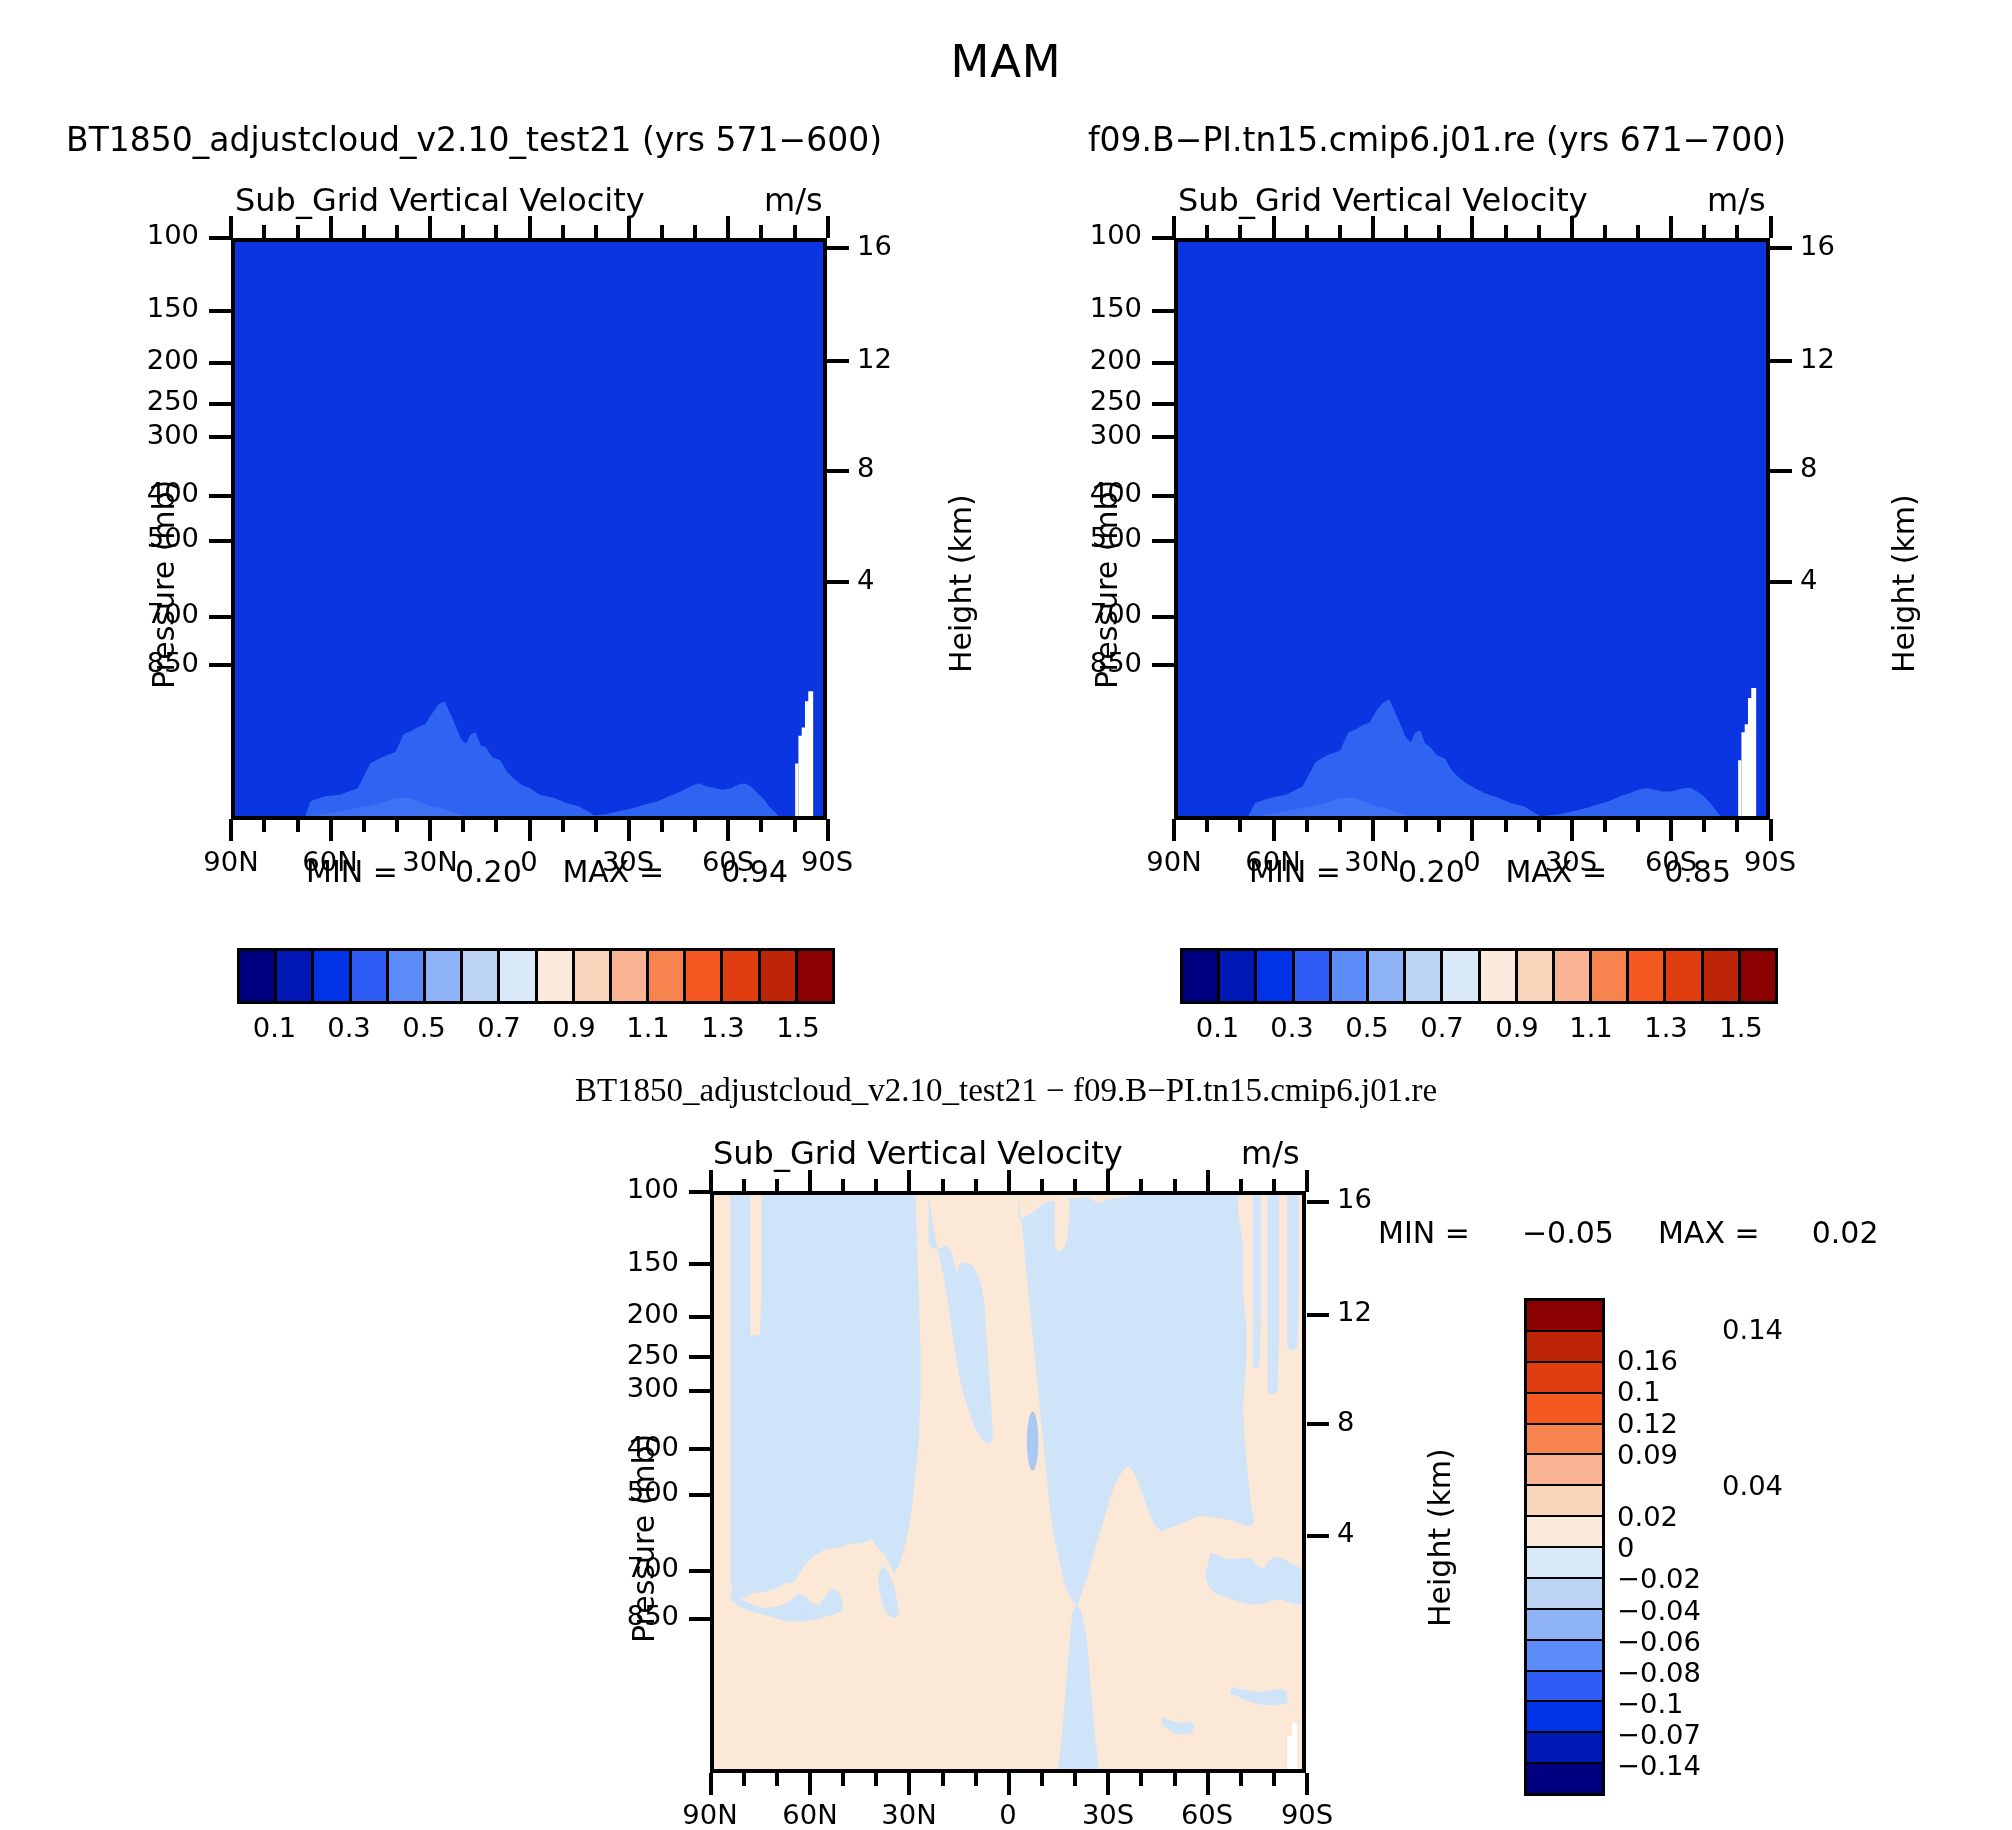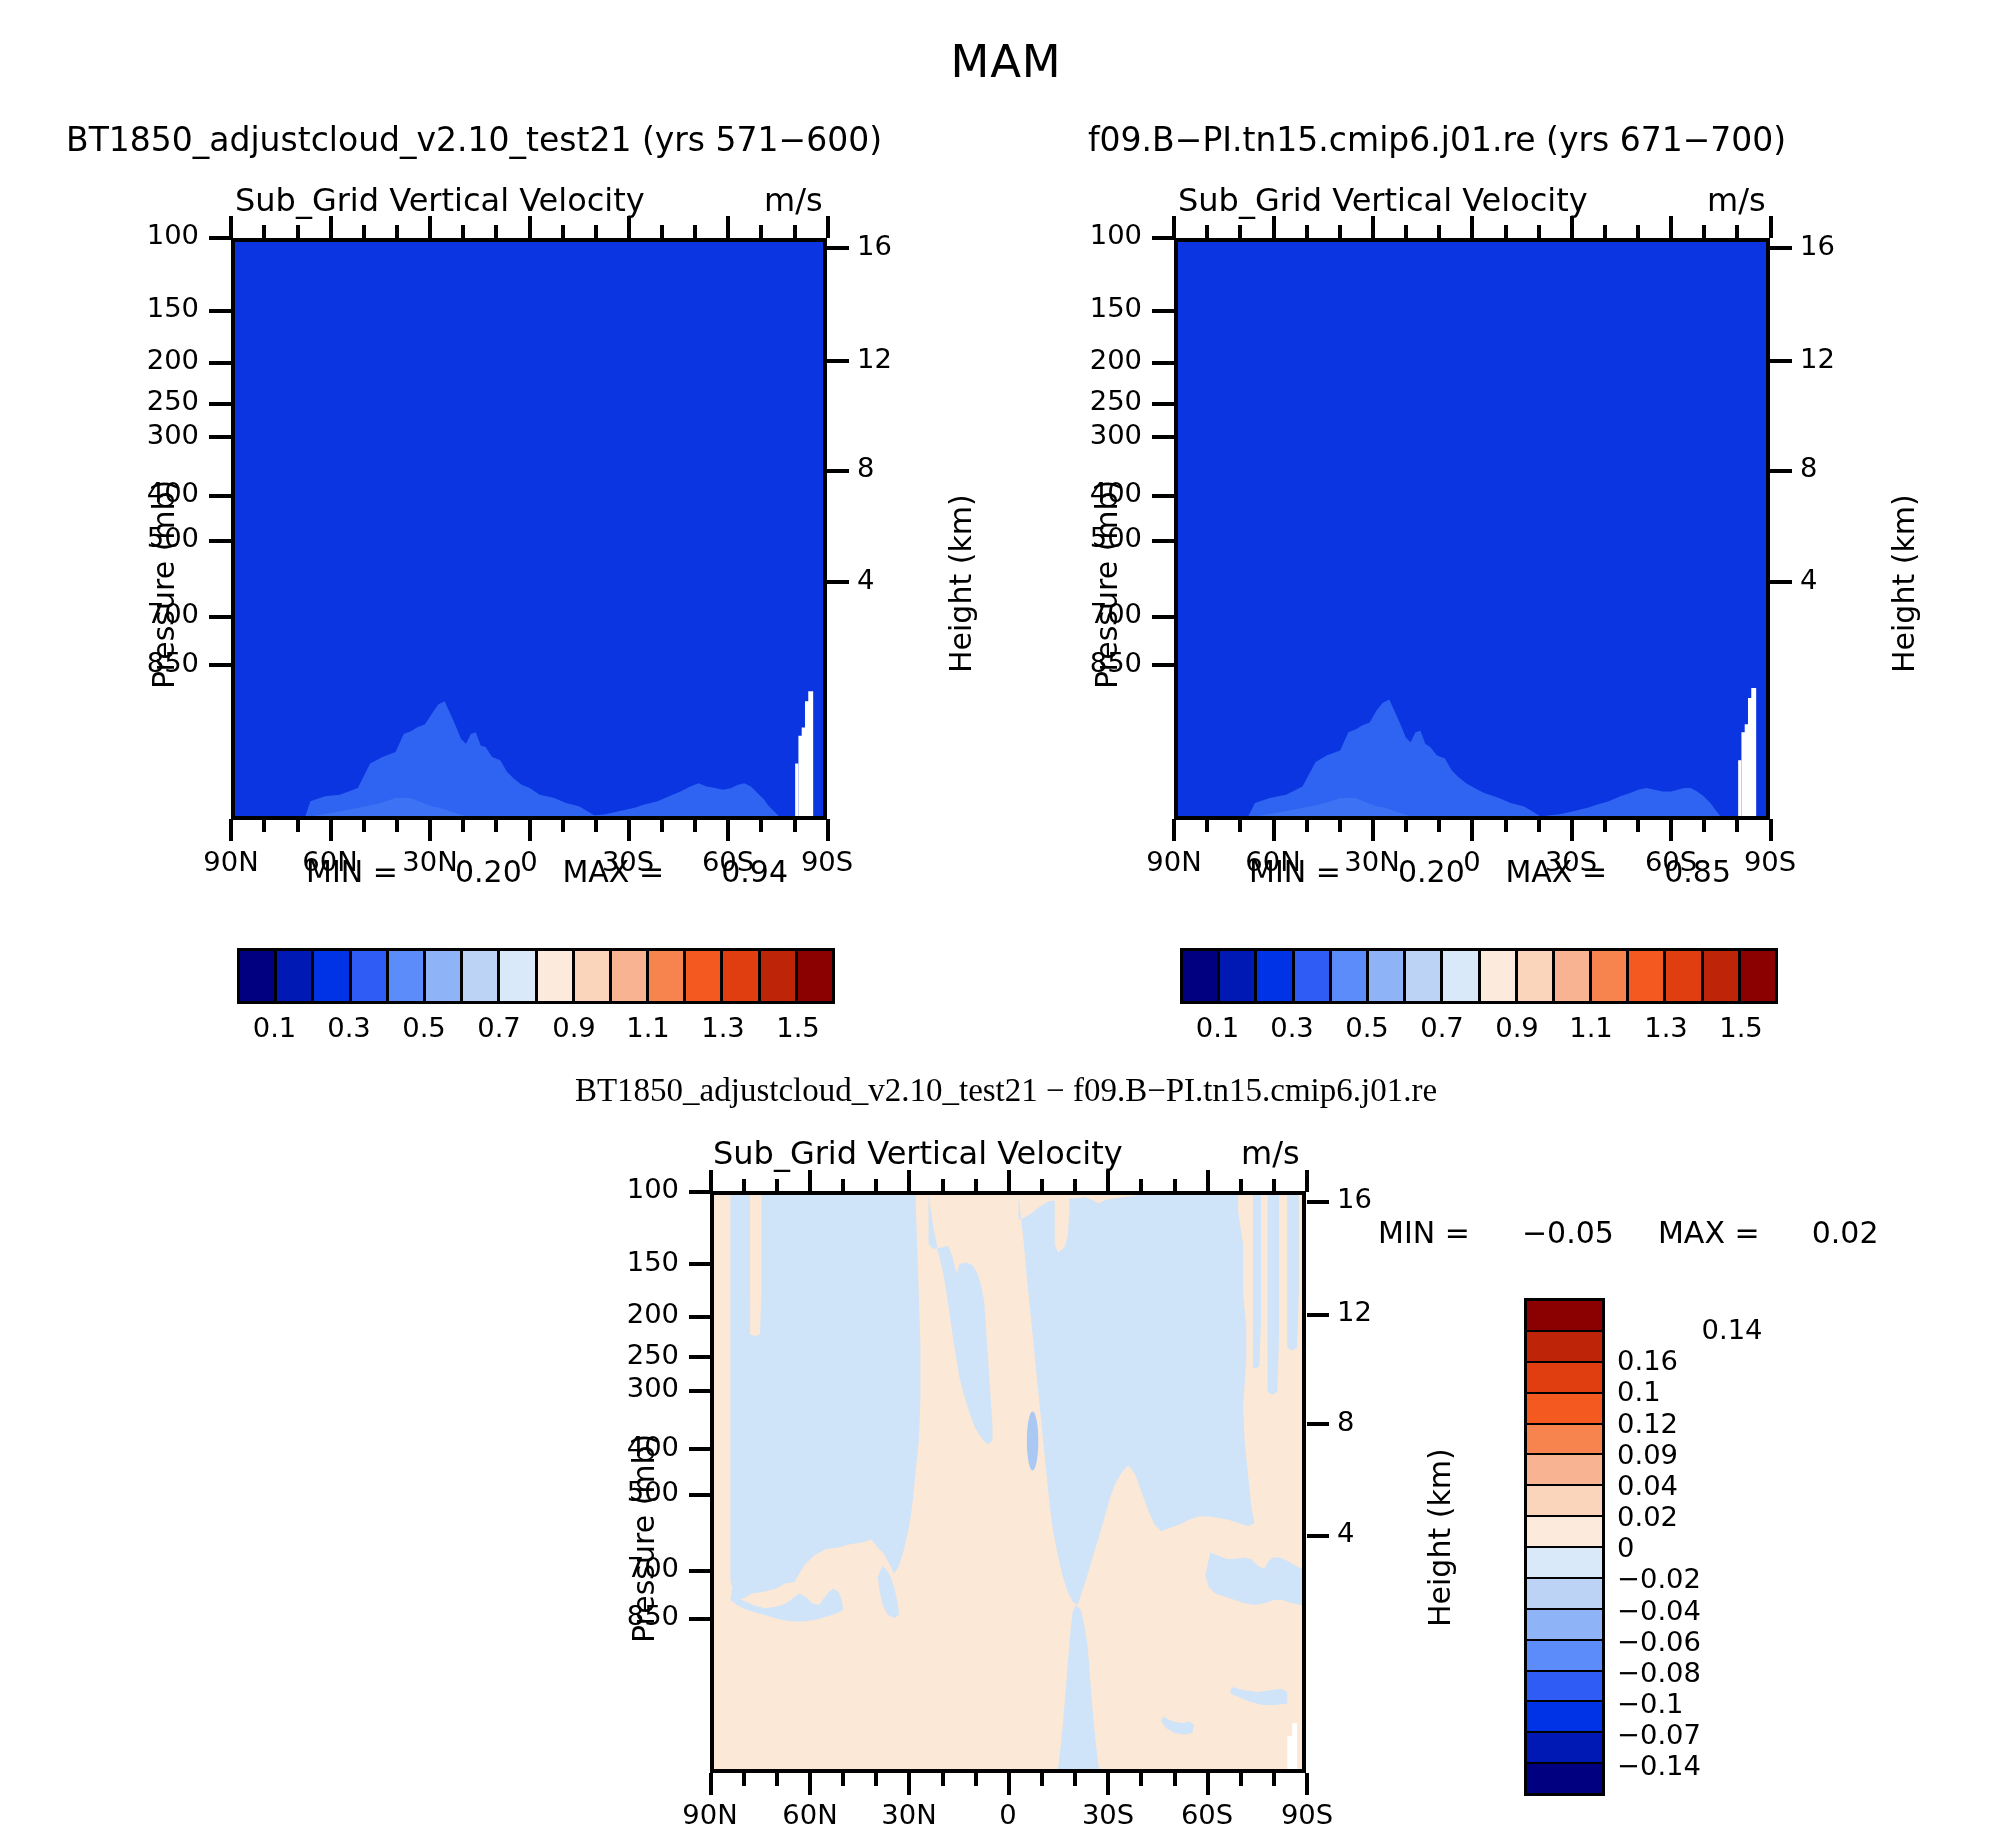--- a/index.html
+++ b/index.html
@@ -345,26 +345,26 @@
     <div class="cell" style="background:#D9E9F9;"></div>
     <div class="cell" style="background:#BDD3F5;"></div>
     <div class="cell" style="background:#8FB3F7;"></div>
     <div class="cell" style="background:#5C8BFA;"></div>
     <div class="cell" style="background:#2F5CF5;"></div>
     <div class="cell" style="background:#0033E6;"></div>
     <div class="cell" style="background:#0019B4;"></div>
     <div class="cell" style="background:#000080;"></div>
   </div>
 <div class="vcbar-labels" id="cbarDiffLabels" style="left:1617px; top:1298px; width:183px; height:498px;">
-    <div class="vl" style="left:0px; top:31px; width:166px; text-align:center;margin-left:32px;">0.14</div>
+    <div class="vl" style="left:0px; top:31px; width:166px; text-align:right;">0.14</div>
     <div class="vl" style="left:0px; top:62px; width:166px; text-align:left;">0.16</div>
     <div class="vl" style="left:0px; top:93px; width:166px; text-align:left;">0.1</div>
     <div class="vl" style="left:0px; top:125px; width:166px; text-align:left;">0.12</div>
     <div class="vl" style="left:0px; top:156px; width:166px; text-align:left;">0.09</div>
-    <div class="vl" style="left:0px; top:187px; width:166px; text-align:left;">0.04</div>
+    <div class="vl" style="left:0px; top:187px; width:166px; text-align:right;">0.04</div>
     <div class="vl" style="left:0px; top:218px; width:166px; text-align:left;">0.02</div>
     <div class="vl" style="left:0px; top:249px; width:166px; text-align:left;">0</div>
     <div class="vl" style="left:0px; top:280px; width:166px; text-align:left;">−0.02</div>
     <div class="vl" style="left:0px; top:312px; width:166px; text-align:left;">−0.04</div>
     <div class="vl" style="left:0px; top:343px; width:166px; text-align:left;">−0.06</div>
     <div class="vl" style="left:0px; top:374px; width:166px; text-align:left;">−0.08</div>
     <div class="vl" style="left:0px; top:405px; width:166px; text-align:left;">−0.1</div>
     <div class="vl" style="left:0px; top:436px; width:166px; text-align:left;">−0.07</div>
     <div class="vl" style="left:0px; top:467px; width:166px; text-align:left;">−0.14</div>
   </div>

